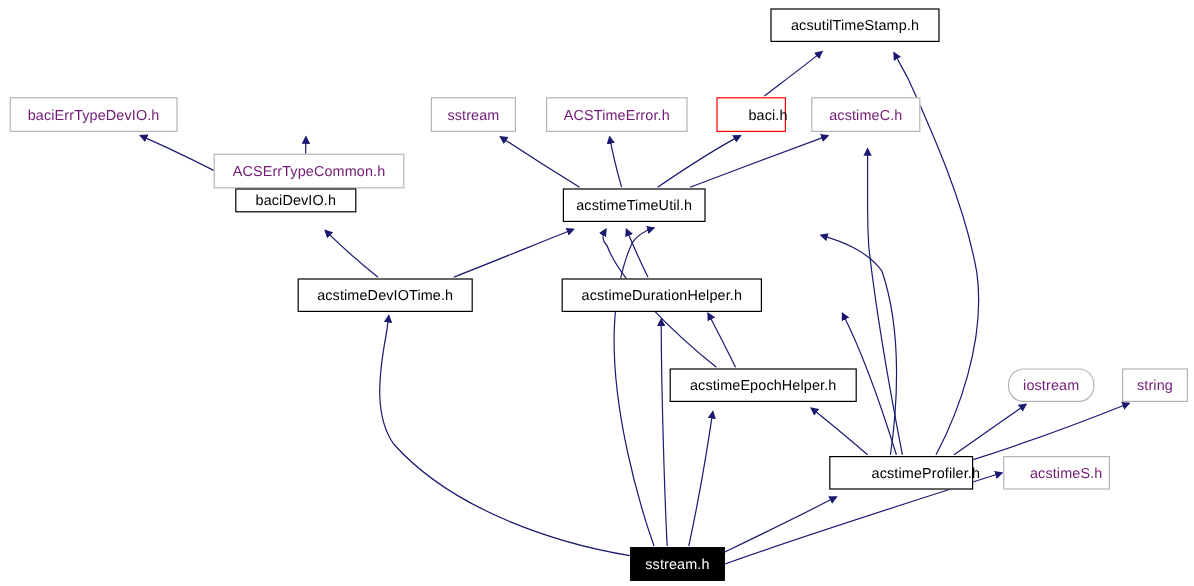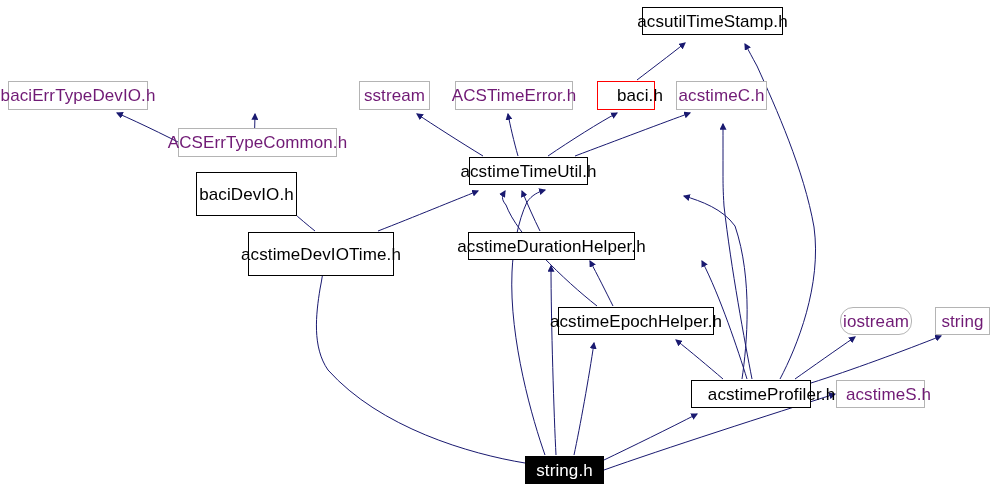--- a/index.html
+++ b/index.html
@@ -23,21 +23,21 @@
     top: 0;
     width: 995px;
     height: 488px;
   }
   .node {
     position: absolute;
     box-sizing: border-box;
     display: flex;
     align-items: center;
     justify-content: center;
-    font-size: 17px;
+    font-size: 12px;
     line-height: 1;
     white-space: nowrap;
     letter-spacing: 0.1px;
     background: #ffffff;
     z-index: 5;
   }
   .node.gray {
     border: 1px solid #b4b4b4;
     color: #701a75;
   }
@@ -111,27 +111,27 @@
       </div>
       <div class="node gray" style="left: 455px; top: 81px; width: 118px; height: 29px;">
         <span>ACSTimeError.h</span>
       </div>
       <div class="node red" style="left: 597px; top: 81px; width: 58px; height: 29px;">
         <span>baci.h</span>
       </div>
       <div class="node gray" style="left: 676px; top: 81px; width: 91px; height: 29px;">
         <span>acstimeC.h</span>
       </div>
-      <div class="node black" style="left: 196px; top: 157px; width: 101px; height: 44px; margin-top: 15px;">
+      <div class="node black" style="left: 196px; top: 157px; width: 101px; height: 20px;">
         <span>baciDevIO.h</span>
       </div>
       <div class="node black" style="left: 469px; top: 157px; width: 119px; height: 28px;">
         <span>acstimeTimeUtil.h</span>
       </div>
-      <div class="node black" style="left: 248px; top: 232px; width: 146px; height: 44px; text-align: right;">
+      <div class="node black" style="left: 248px; top: 232px; width: 146px; height: 28px; text-align: right;">
         <span>acstimeDevIOTime.h</span>
       </div>
       <div class="node black" style="left: 468px; top: 232px; width: 167px; height: 28px;">
         <span>acstimeDurationHelper.h</span>
       </div>
       <div class="node black" style="left: 558px; top: 307px; width: 156px; height: 28px;">
         <span>acstimeEpochHelper.h</span>
       </div>
       <div class="node gray" style="left: 840px; top: 307px; width: 72px; height: 28px; border-radius: 13px;">
         <span>iostream</span>
@@ -139,17 +139,17 @@
       <div class="node gray" style="left: 935px; top: 307px; width: 55px; height: 28px;">
         <span>string</span>
       </div>
       <div class="node black" style="left: 691px; top: 380px; width: 120px; height: 28px; padding-left: 41px;">
         <span>acstimeProfiler.h</span>
       </div>
       <div class="node gray" style="left: 836px; top: 380px; width: 89px; height: 28px; padding-left: 16px;">
         <span>acstimeS.h</span>
       </div>
       <div class="node filled" style="left: 525px; top: 456px; width: 79px; height: 28px;">
-        <span>string.h</span>
+        <span>sstream.h</span>
       </div>
     </div>
 
 </div>
 
 </body></html>

